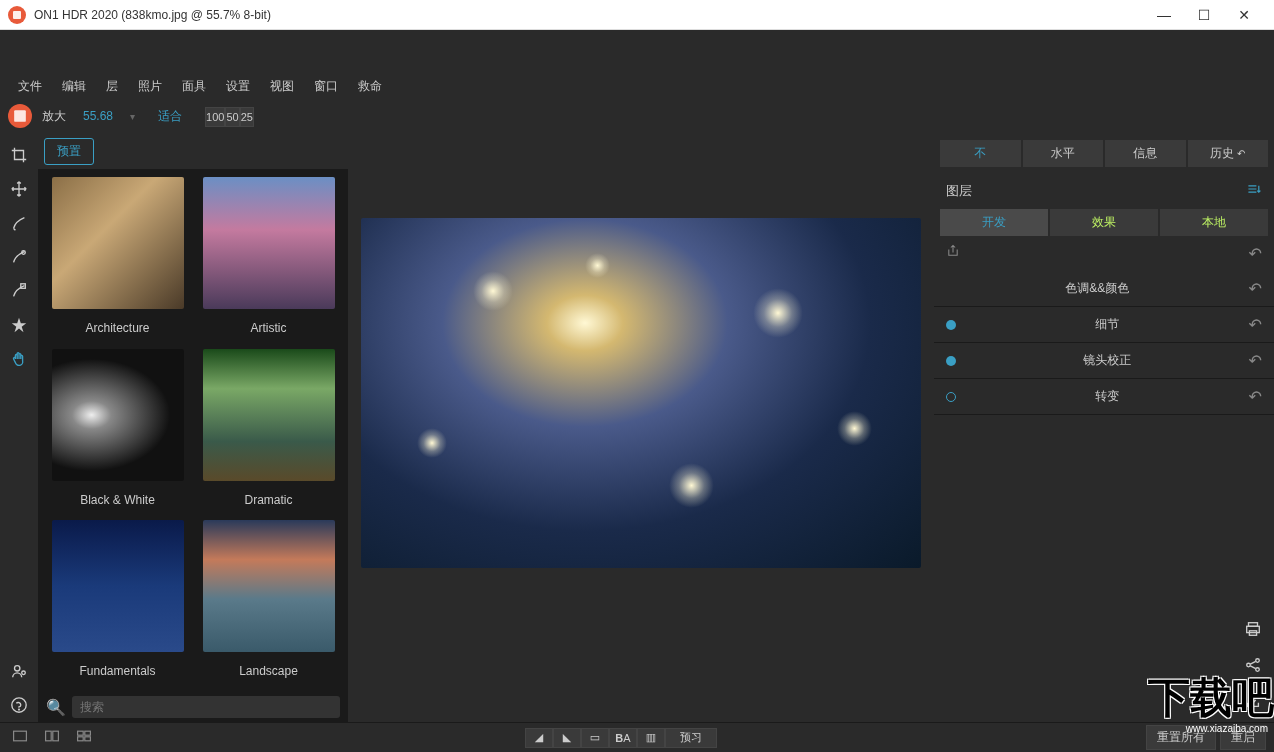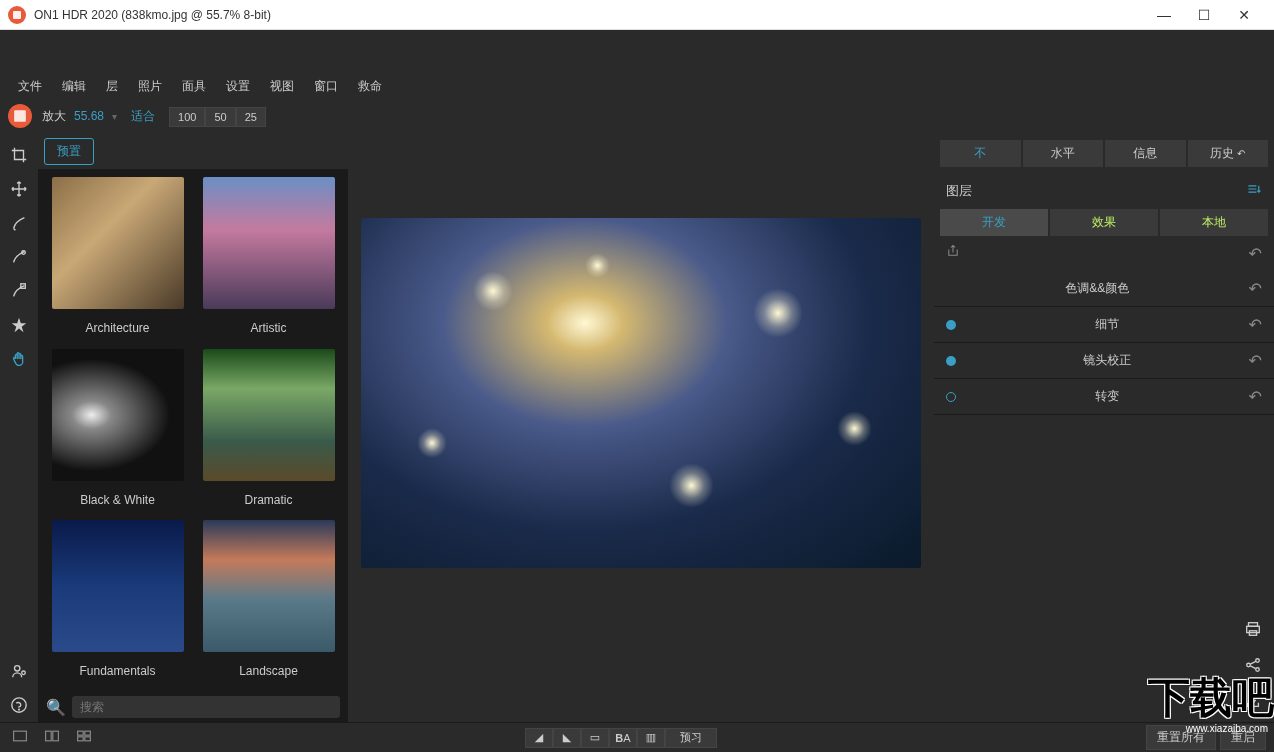--- a/index.html
+++ b/index.html
@@ -14,26 +14,26 @@
 .win-btn { width: 24px; height: 24px; display: flex; align-items: center; justify-content: center; cursor: pointer; font-size: 14px; color: #333; }
 
 
 .menubar { height: 24px; background: #2a2a2a; display: flex; align-items: center; padding: 0 8px; margin-top: 44px; }
 .menu-item { color: #ccc; font-size: 12px; padding: 2px 10px; cursor: pointer; }
 
 
 .subheader { height: 36px; background: #2a2a2a; display: flex; align-items: center; padding: 0 8px; }
 .app-icon { width: 24px; height: 24px; background: #e85a3a; border-radius: 50%; margin-right: 10px; display: flex; align-items: center; justify-content: center; }
 .app-name { color: #ccc; font-size: 12px; flex: 1; }
-.zoom-area { display: flex; align-items: center; gap: 8px; margin-right: 340px; }
+.zoom-area { display: flex; align-items: center; gap: 17px; margin-right: 340px; }
 .zoom-label { color: #ccc; font-size: 12px; }
 .zoom-value { color: #3a9fc4; font-size: 12px; }
 .zoom-arrow { color: #666; font-size: 10px; }
 .zoom-fit { color: #3a9fc4; font-size: 12px; padding: 2px 6px; cursor: pointer; }
-.zoom-btn { background: #3a3a3a; color: #ccc; font-size: 11px; padding: 3px 8px; cursor: pointer; border: 1px solid #444; }
+.zoom-btn { background: #3a3a3a; color: #ccc; font-size: 11px; padding: 3px 0; cursor: pointer; border: 1px solid #444; }
 
 
 .main { flex: 1; display: flex; background: #2a2a2a; overflow: hidden; }
 
 
 .left-tools { width: 38px; background: #2a2a2a; display: flex; flex-direction: column; padding-top: 4px; }
 .tool-btn { width: 38px; height: 34px; display: flex; align-items: center; justify-content: center; cursor: pointer; color: #ccc; }
 .tool-btn.active { color: #3a9fc4; }
 .tool-btn svg { width: 18px; height: 18px; }
 .tool-spacer { flex: 1; }

